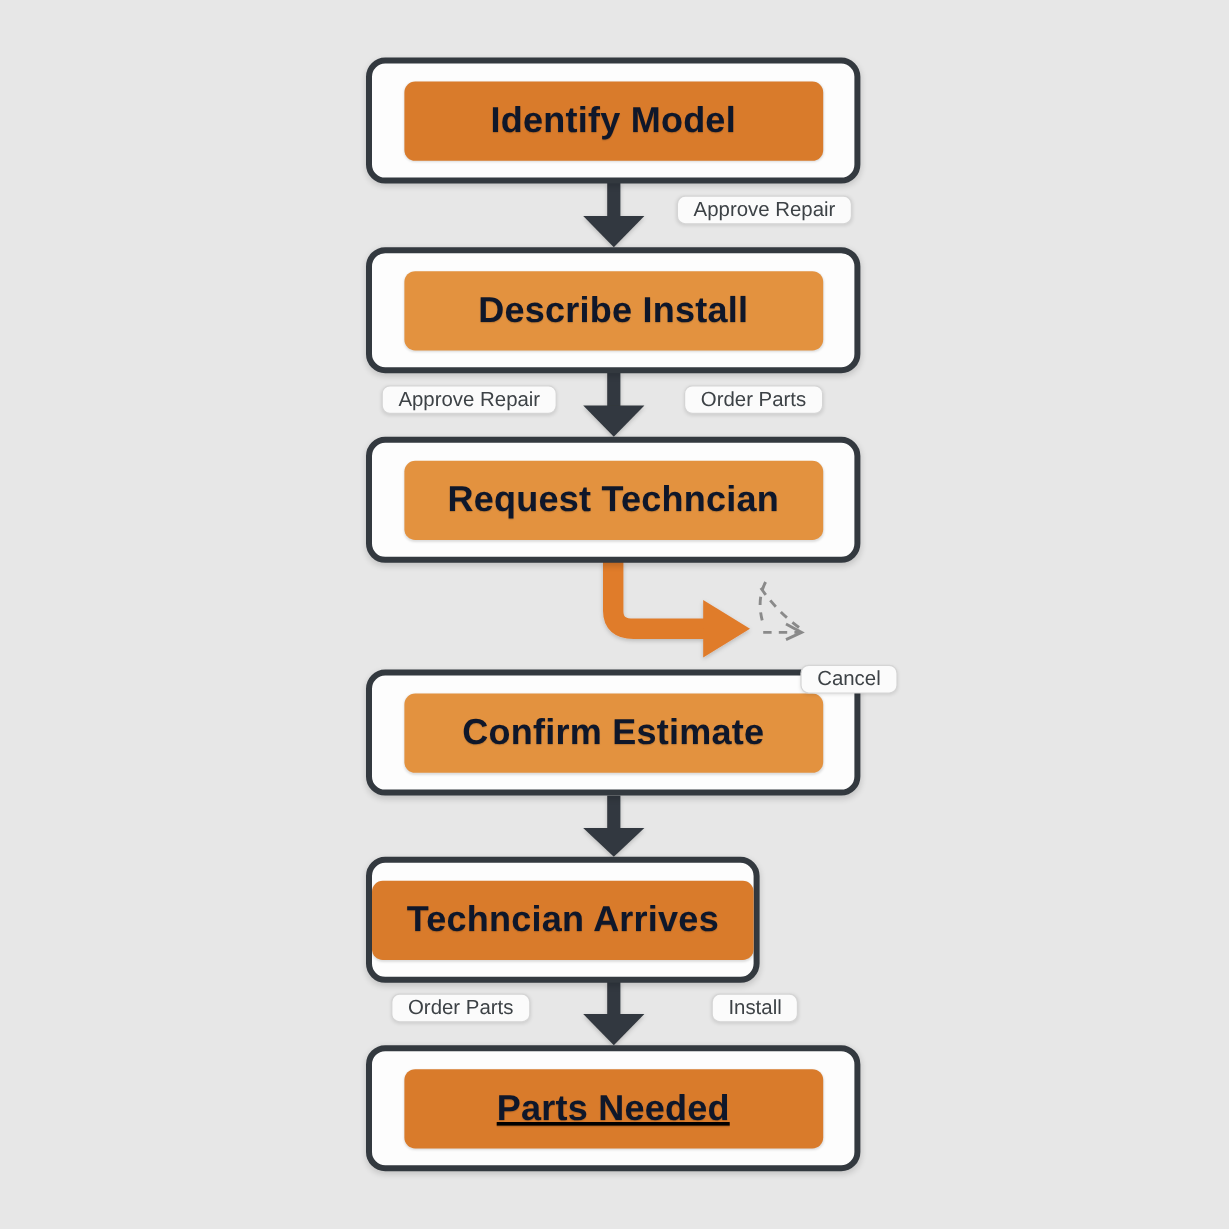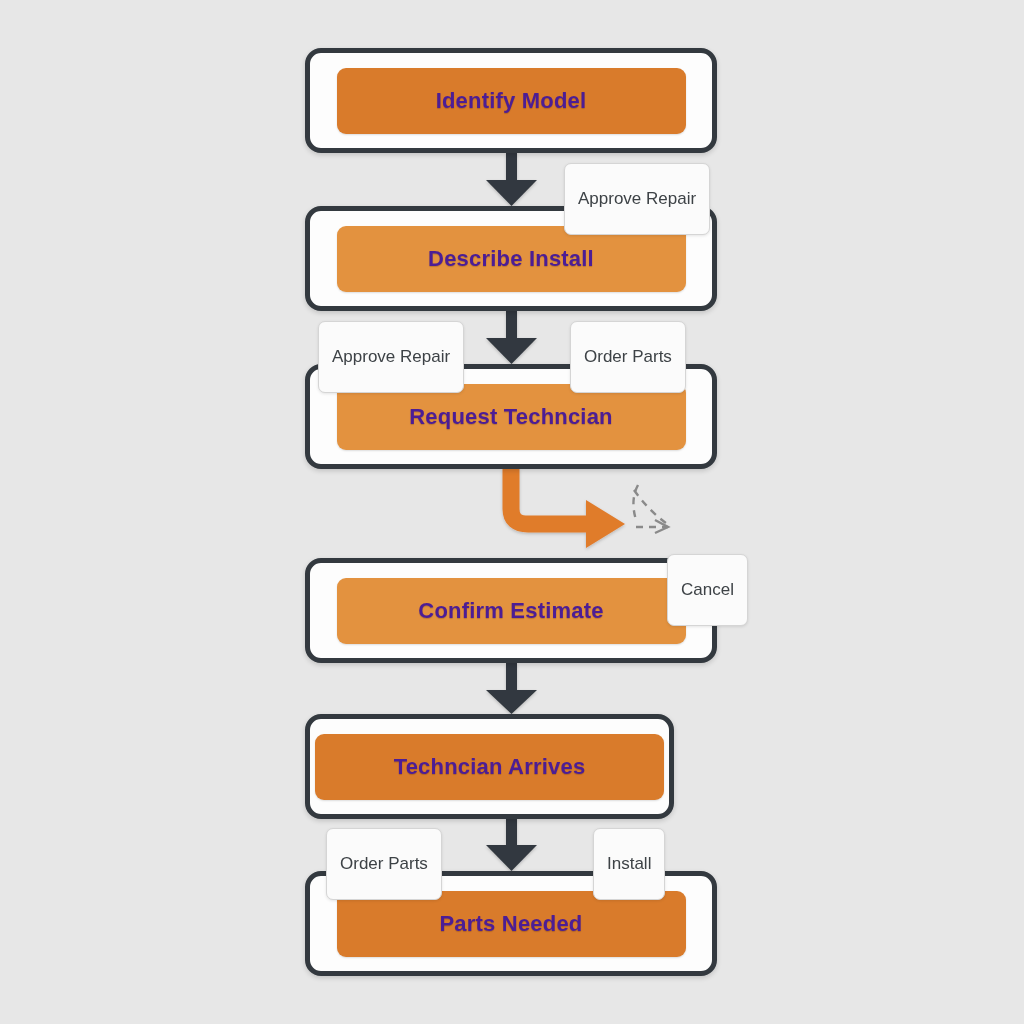--- a/index.html
+++ b/index.html
@@ -45,36 +45,36 @@
     box-sizing: border-box;
     width: 349px;
     height: 66px;
     border-radius: 9px;
     display: flex;
     align-items: center;
     justify-content: center;
     box-shadow: 0 1px 2px rgba(0,0,0,0.13);
   }
   .node-label {
-    color: #4c1d95;
-    font-size: 22px;
+    color: #0f172a;
+    font-size: 30px;
     font-weight: bold;
     letter-spacing: 0.2px;
     white-space: nowrap;
     text-shadow: 0 1px 1px rgba(0,0,0,0.18);
   }
 
   
   .chip {
     position: absolute;
     box-sizing: border-box;
     background: #fbfbfb;
     border: 1px solid #d5d5d5;
     border-radius: 7px;
-    padding: 25px 13px;
+    padding: 1px 13px;
     color: #3d4246;
     font-size: 17px;
     white-space: nowrap;
     box-shadow: 0 1px 3px rgba(0,0,0,0.10);
   }
 </style>
 </head>
 <body>
 
 <div id="canvas">
@@ -136,28 +136,28 @@
       <span class="node-label">Request Techncian</span>
     </div>
   </div>
 
   <div class="node" style="left:305px; top:558px; width:412px; height:105px;">
     <div class="node-pill" style="background:#e3923f;">
       <span class="node-label">Confirm Estimate</span>
     </div>
   </div>
 
-  <div class="node" style="left:305px; top:714px; width:369px; height:105px;">
+  <div class="node" style="left:305px; top:714px; width:328px; height:105px;">
     <div class="node-pill" style="background:#d97b2b;">
       <span class="node-label">Techncian Arrives</span>
     </div>
   </div>
 
   <div class="node" style="left:305px; top:871px; width:412px; height:105px;">
-    <div class="node-pill" style="background:#d97b2b;">
+    <div class="node-pill" style="background:#d97b2b;text-decoration:underline;">
       <span class="node-label">Parts Needed</span>
     </div>
   </div>
 
   <div class="chip" style="left:564px; top:163px;">Approve Repair</div>
 
   <div class="chip" style="left:318px; top:321px;">Approve Repair</div>
 
   <div class="chip" style="left:570px; top:321px;">Order Parts</div>
 

